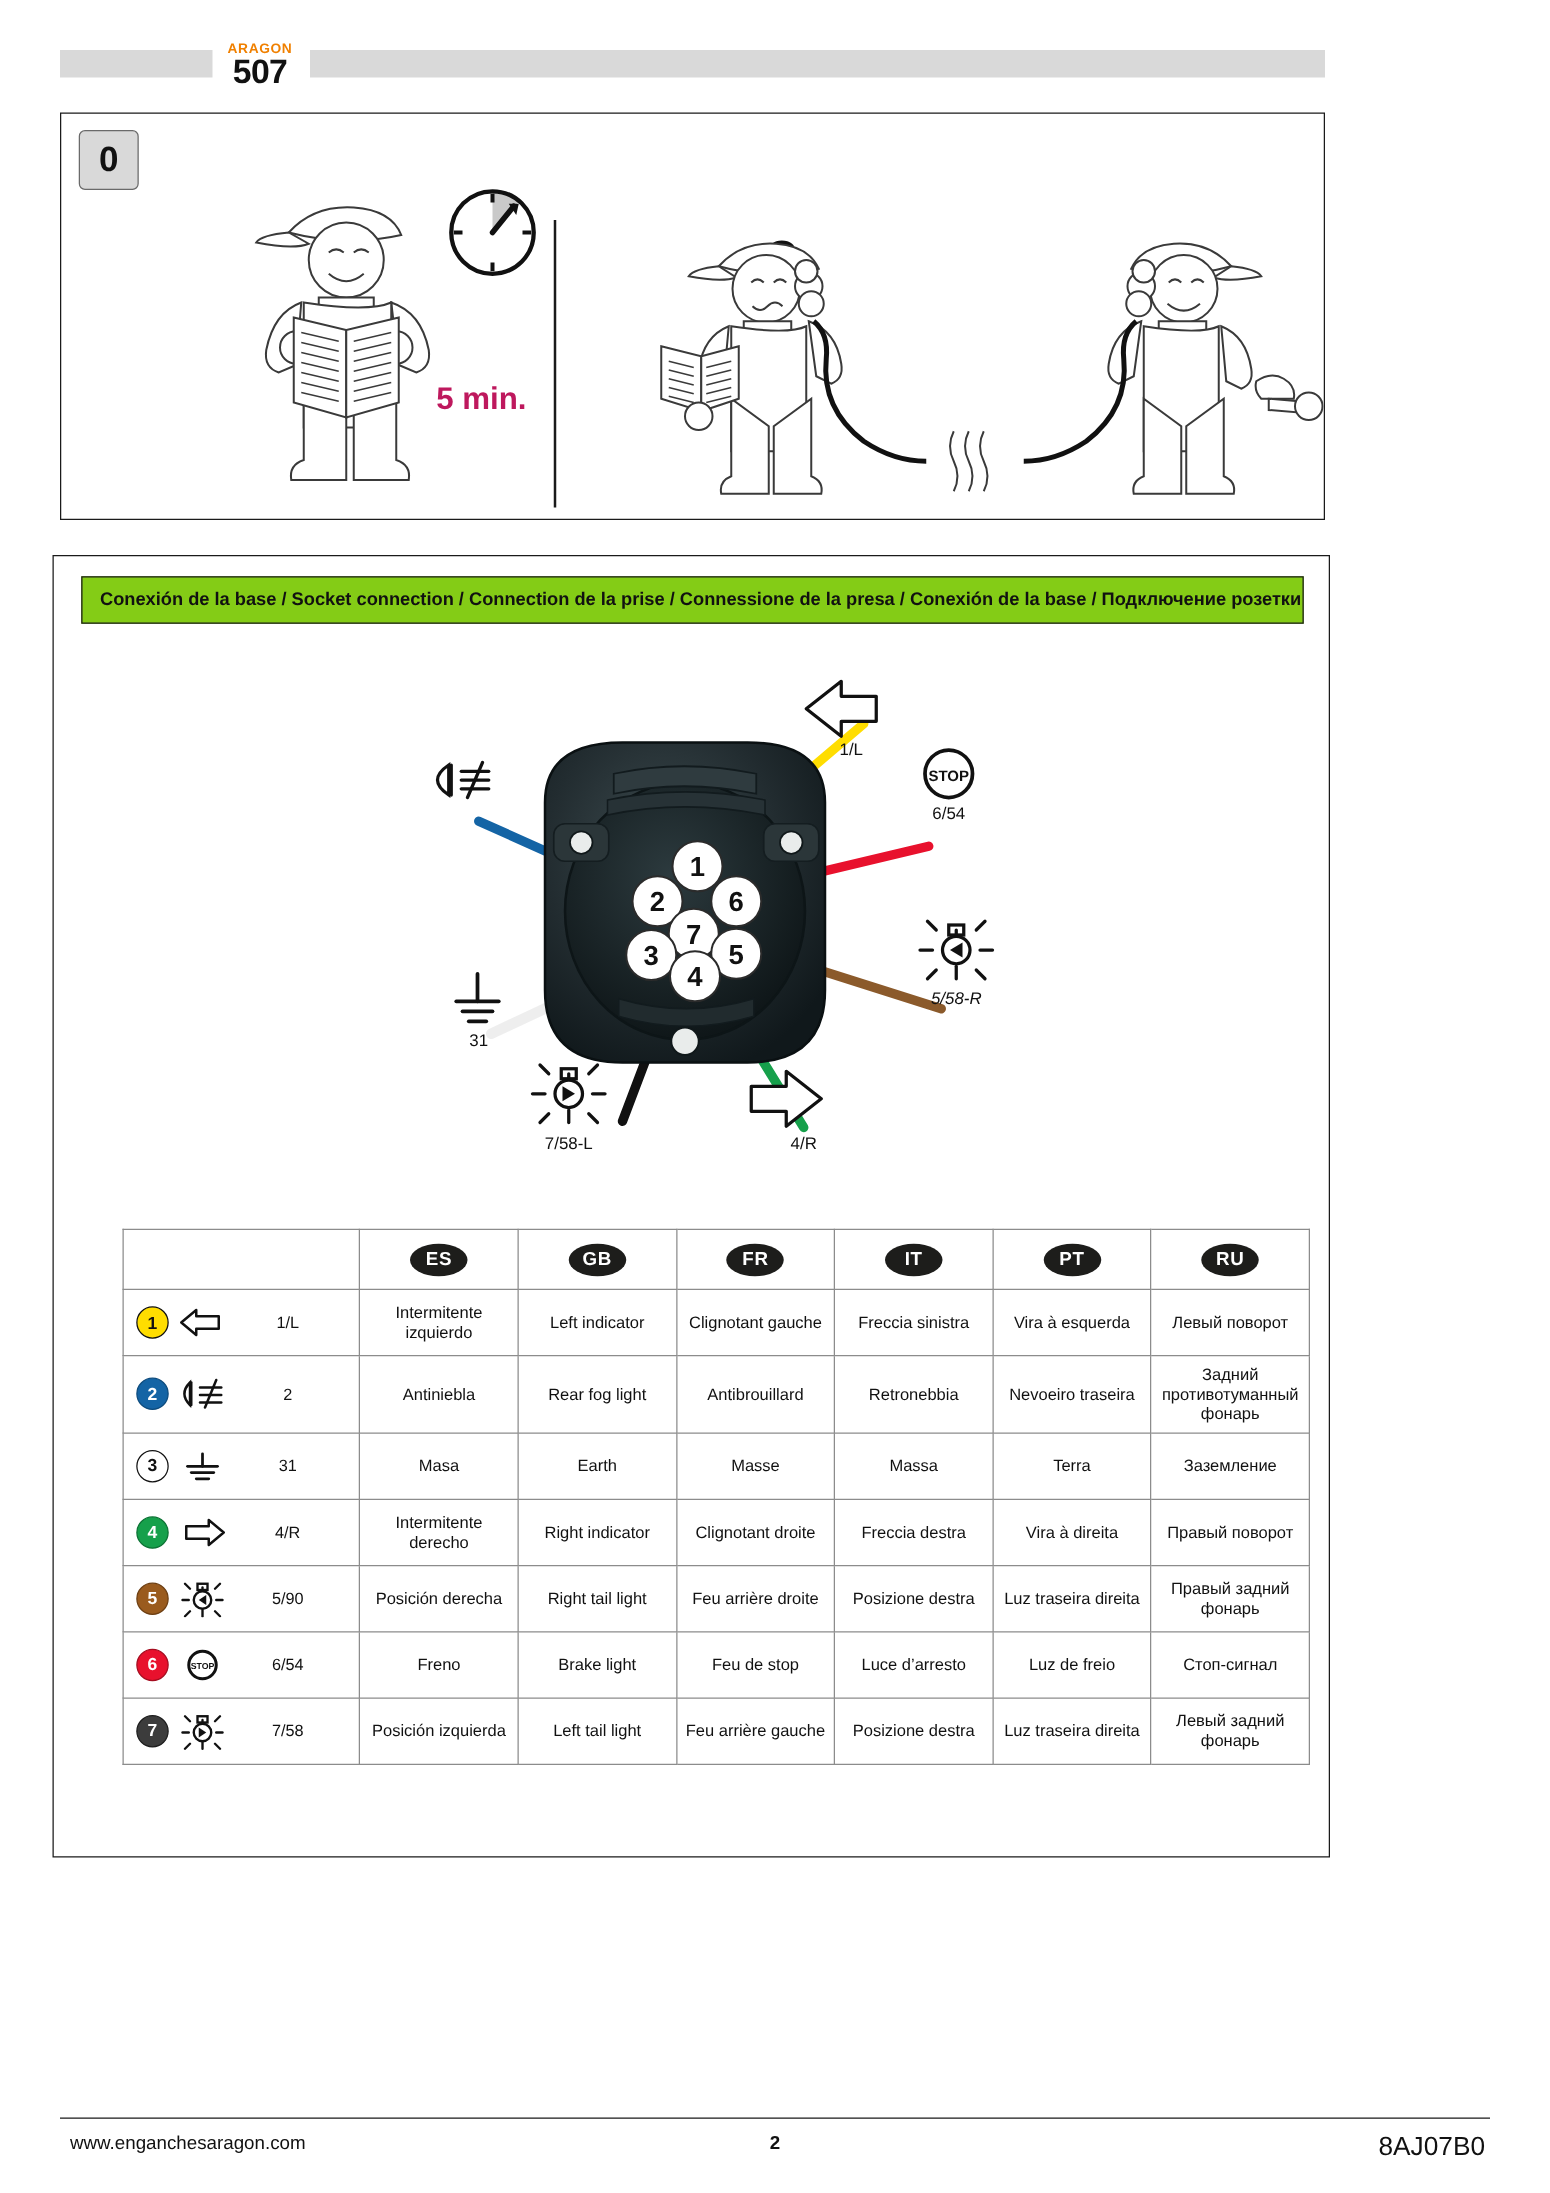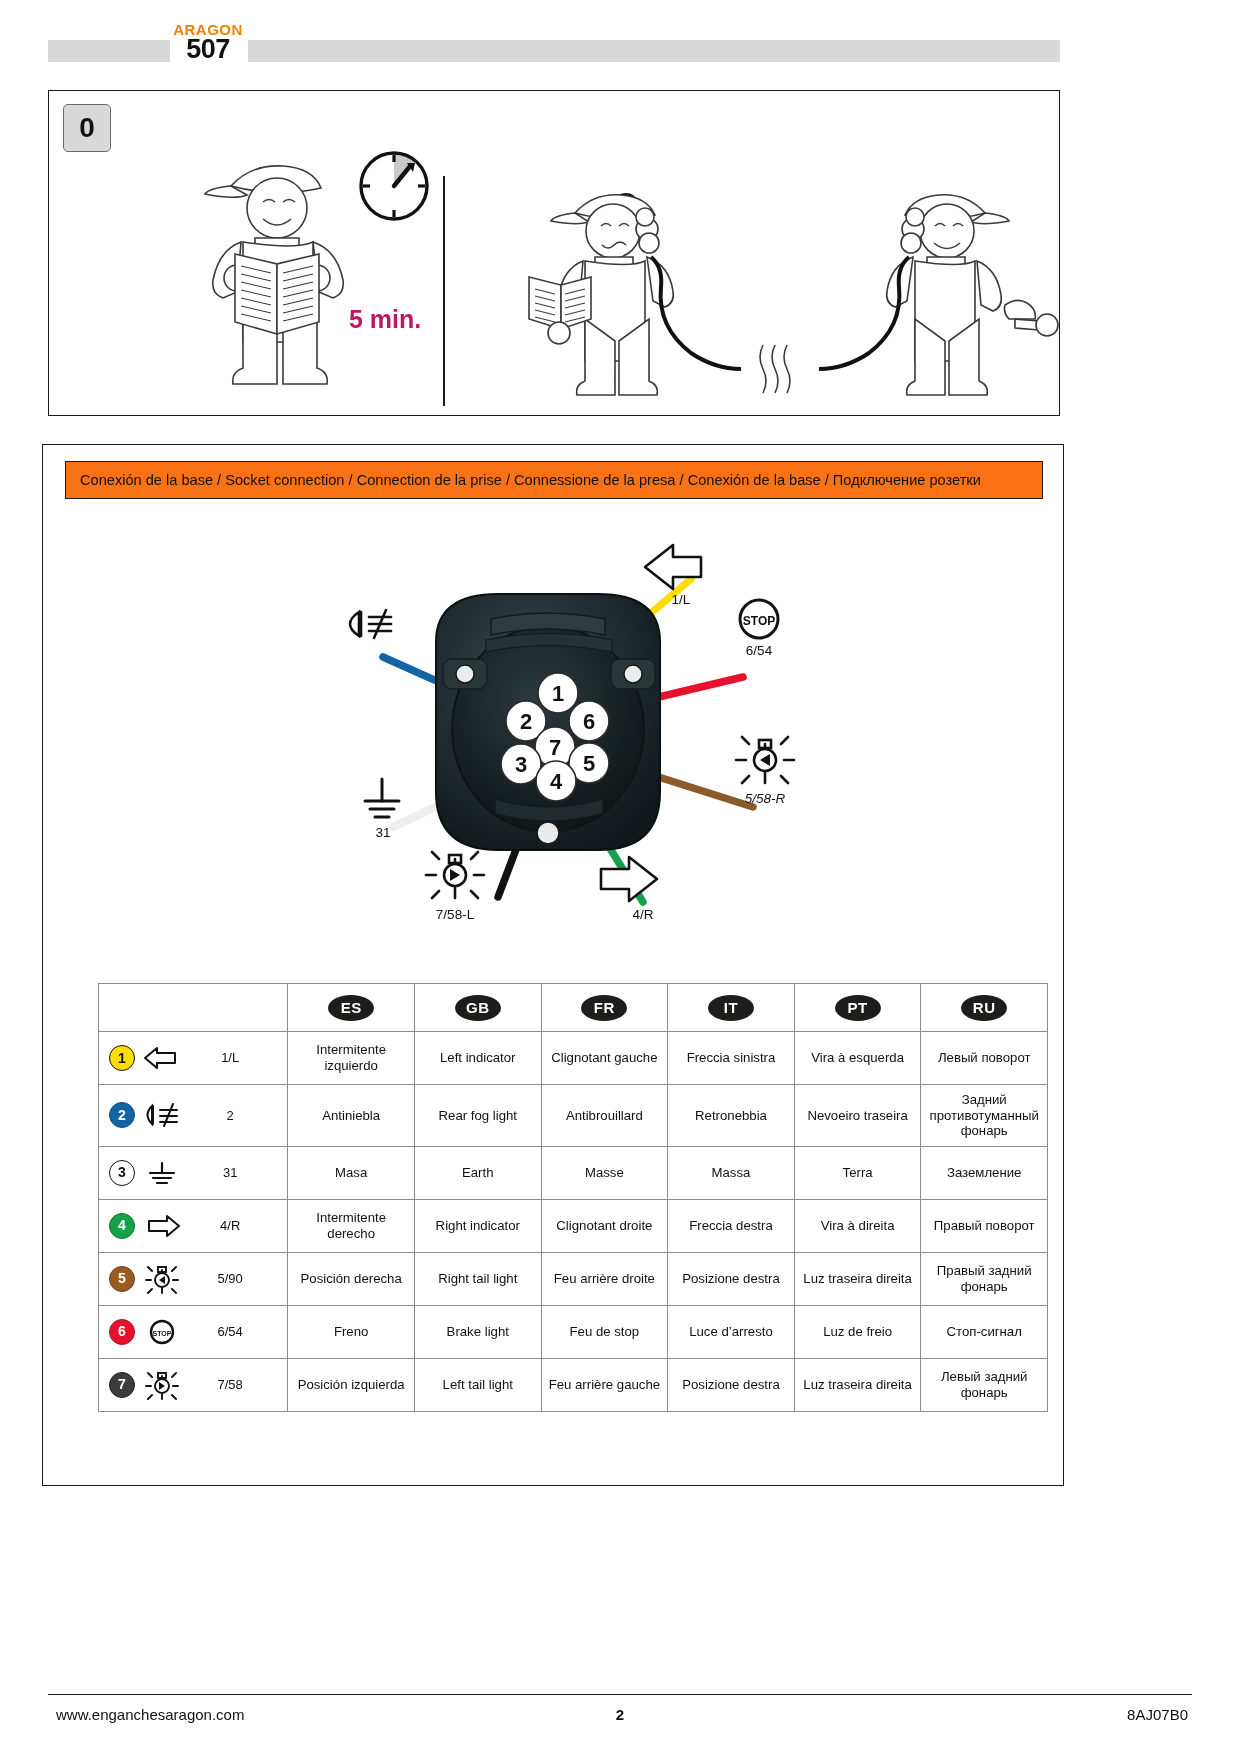--- a/index.html
+++ b/index.html
@@ -11,21 +11,21 @@
     color:#1a1a1a;
     position:relative;
     overflow:hidden;
   }
 
   
   .header { position:absolute; left:0; top:0; width:1240px; height:88px; }
   .hdr-bar-left  { position:absolute; left:48px;  top:40px; width:122px; height:22px; background:#d9d9d9; }
   .hdr-bar-right { position:absolute; left:248px; top:40px; width:812px; height:22px; background:#d9d9d9; }
   .logo { position:absolute; left:172px; top:22px; width:72px; text-align:center; line-height:1; }
-  .logo-top { font-size:15px; font-weight:bold; color:#f08000; letter-spacing:0.5px; }
+  .logo-top { font-size:11px; font-weight:bold; color:#f08000; letter-spacing:0.5px;margin-top:12px; }
   .logo-num { font-size:27px; font-weight:bold; color:#111111; letter-spacing:-0.5px; margin-top:-1px; }
 
   
   .panel0 {
     position:absolute; left:48px; top:90px; width:1012px; height:326px;
     border:1.6px solid #1a1a1a; background:#fff;
   }
   .step-badge {
     position:absolute; left:14px; top:13px; width:48px; height:48px;
     background:#d9d9d9; border:1.4px solid #6a6a6a; border-radius:5px;
@@ -46,23 +46,23 @@
     font-size:44px; font-weight:bold; color:#111; line-height:1;
   }
 
   
   .panel1 {
     position:absolute; left:42px; top:444px; width:1022px; height:1042px;
     border:1.6px solid #1a1a1a; background:#fff;
   }
   .title-bar {
     position:absolute; left:22px; top:16px; width:978px; height:38px;
-    border:1.2px solid #1a1a1a; background:#f97316;
+    border:1.2px solid #1a1a1a; background:#84cc16;
     display:flex; align-items:center; padding-left:14px;
-    font-size:14.6px; color:#111; white-space:nowrap; overflow:hidden;
+    font-size:14.6px; color:#111; white-space:nowrap; overflow:hidden;font-weight:bold;
   }
 
   .diagram { position:absolute; left:0; top:62px; width:1020px; height:470px; }
 
   .wire-label {
     position:absolute; font-size:13.5px; color:#111; text-align:center;
     white-space:nowrap;
   }
 
   
@@ -95,21 +95,21 @@
     width:46px; height:26px; border-radius:50%/50%;
     background:#1d1d1b; color:#fff; font-size:15px; font-weight:bold;
     letter-spacing:0.5px;
   }
 
   
   .footer { position:absolute; left:0; top:1694px; width:1240px; height:40px; }
   .foot-line { position:absolute; left:48px; top:0; width:1144px; height:1.4px; background:#1a1a1a; }
   .foot-left  { position:absolute; left:56px;  top:12px; font-size:15px; color:#111; }
   .foot-mid   { position:absolute; left:0;     top:12px; width:1240px; text-align:center; font-size:15px; font-weight:bold; color:#111; }
-  .foot-right { position:absolute; right:52px; top:12px; font-size:15px; color:#111; }
+  .foot-right { position:absolute; right:52px; top:12px; font-size:21px; color:#111; }
 </style>
 </head>
 <body>
 
 <div class="header">
   <div class="hdr-bar-left"></div>
   <div class="hdr-bar-right"></div>
   <div class="logo">
     <div class="logo-top">ARAGON</div>
     <div class="logo-num">507</div>

